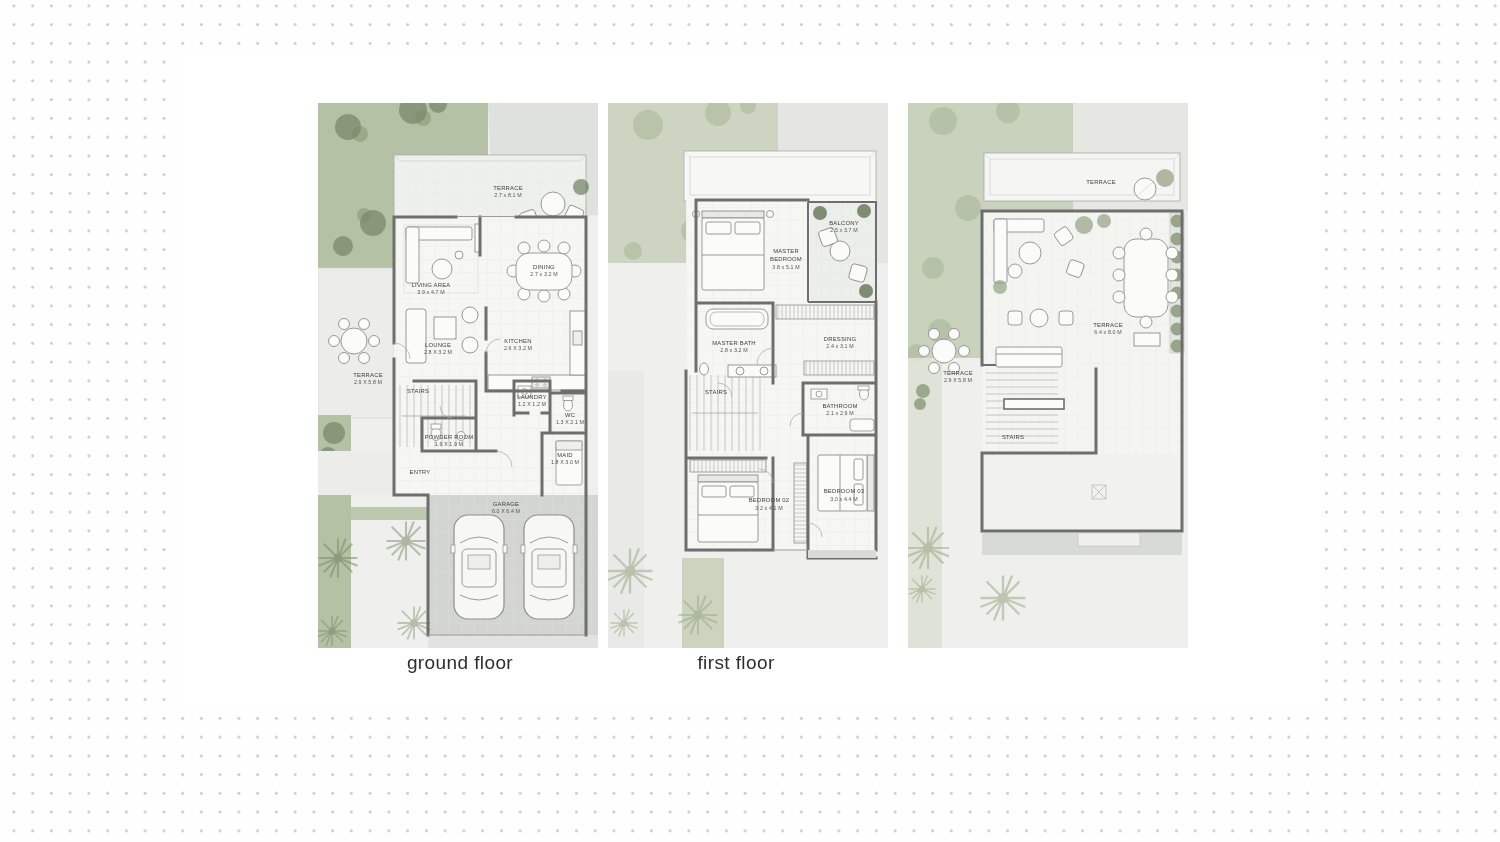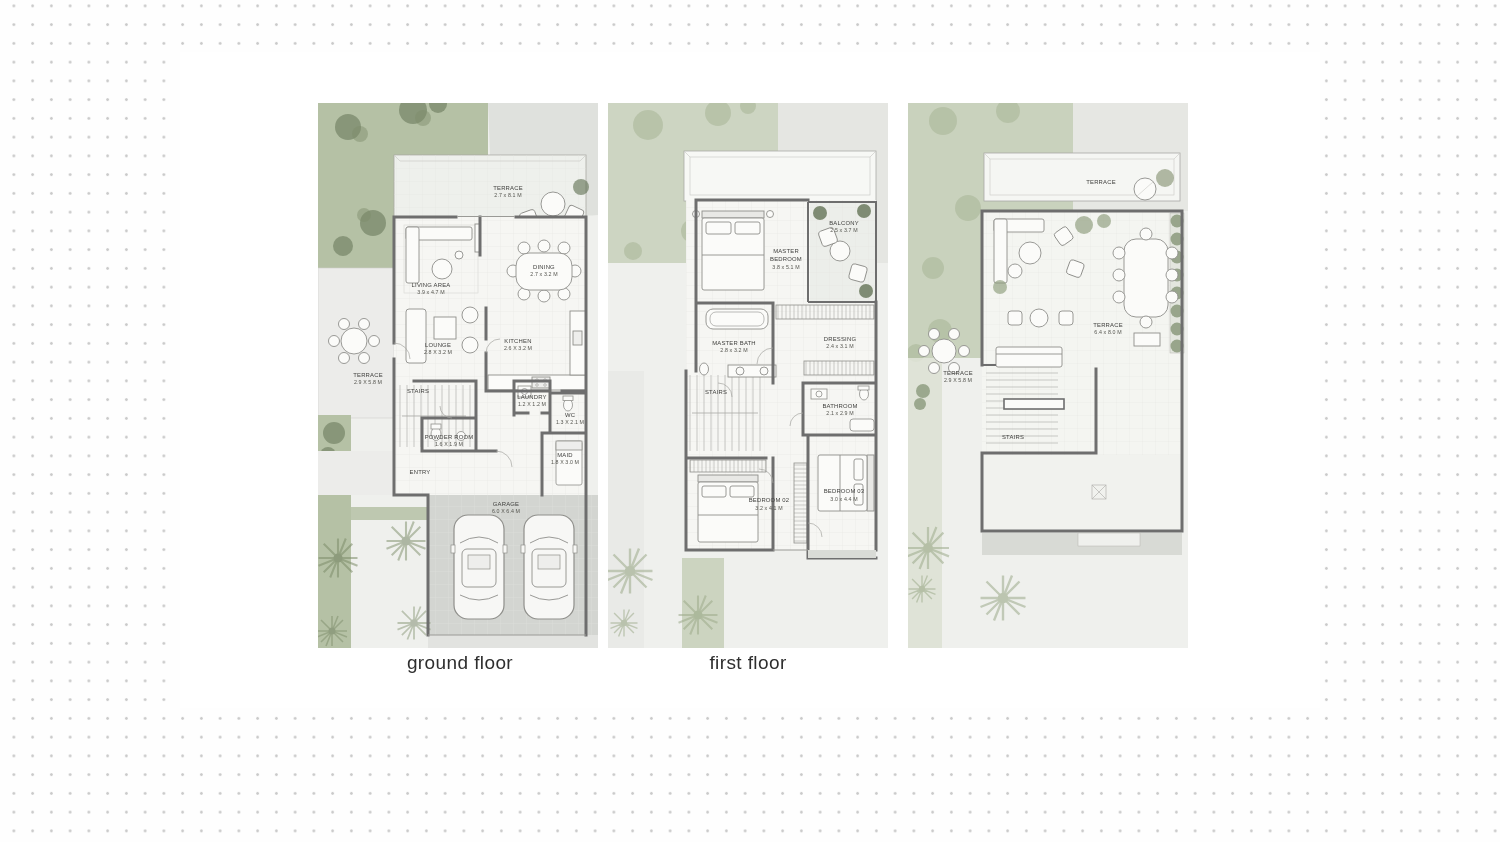--- a/index.html
+++ b/index.html
@@ -19,21 +19,21 @@
   .plan svg{display:block;width:280px;height:545px;}
   .plan-ground{left:138px;}
   .plan-first{left:428px;}
   .plan-second{left:728px;}
   .floor-label{
     position:absolute;top:600px;width:280px;height:32px;
     text-align:center;font-size:19px;letter-spacing:.4px;
     color:#2e2e2e;font-weight:400;
   }
   .fl-ground{left:140px;}
-  .fl-first{left:428px;}
+  .fl-first{left:416px;}
   .fl-second{left:722px;}
   text{font-family:"Liberation Sans",sans-serif;}
   .lbl{font-size:5.9px;fill:#3f3f3d;letter-spacing:.2px;}
   .dim{font-size:5.3px;fill:#55554f;letter-spacing:.1px;}
 </style>
 </head>
 <body>
 
 <div class="canvas">
 

